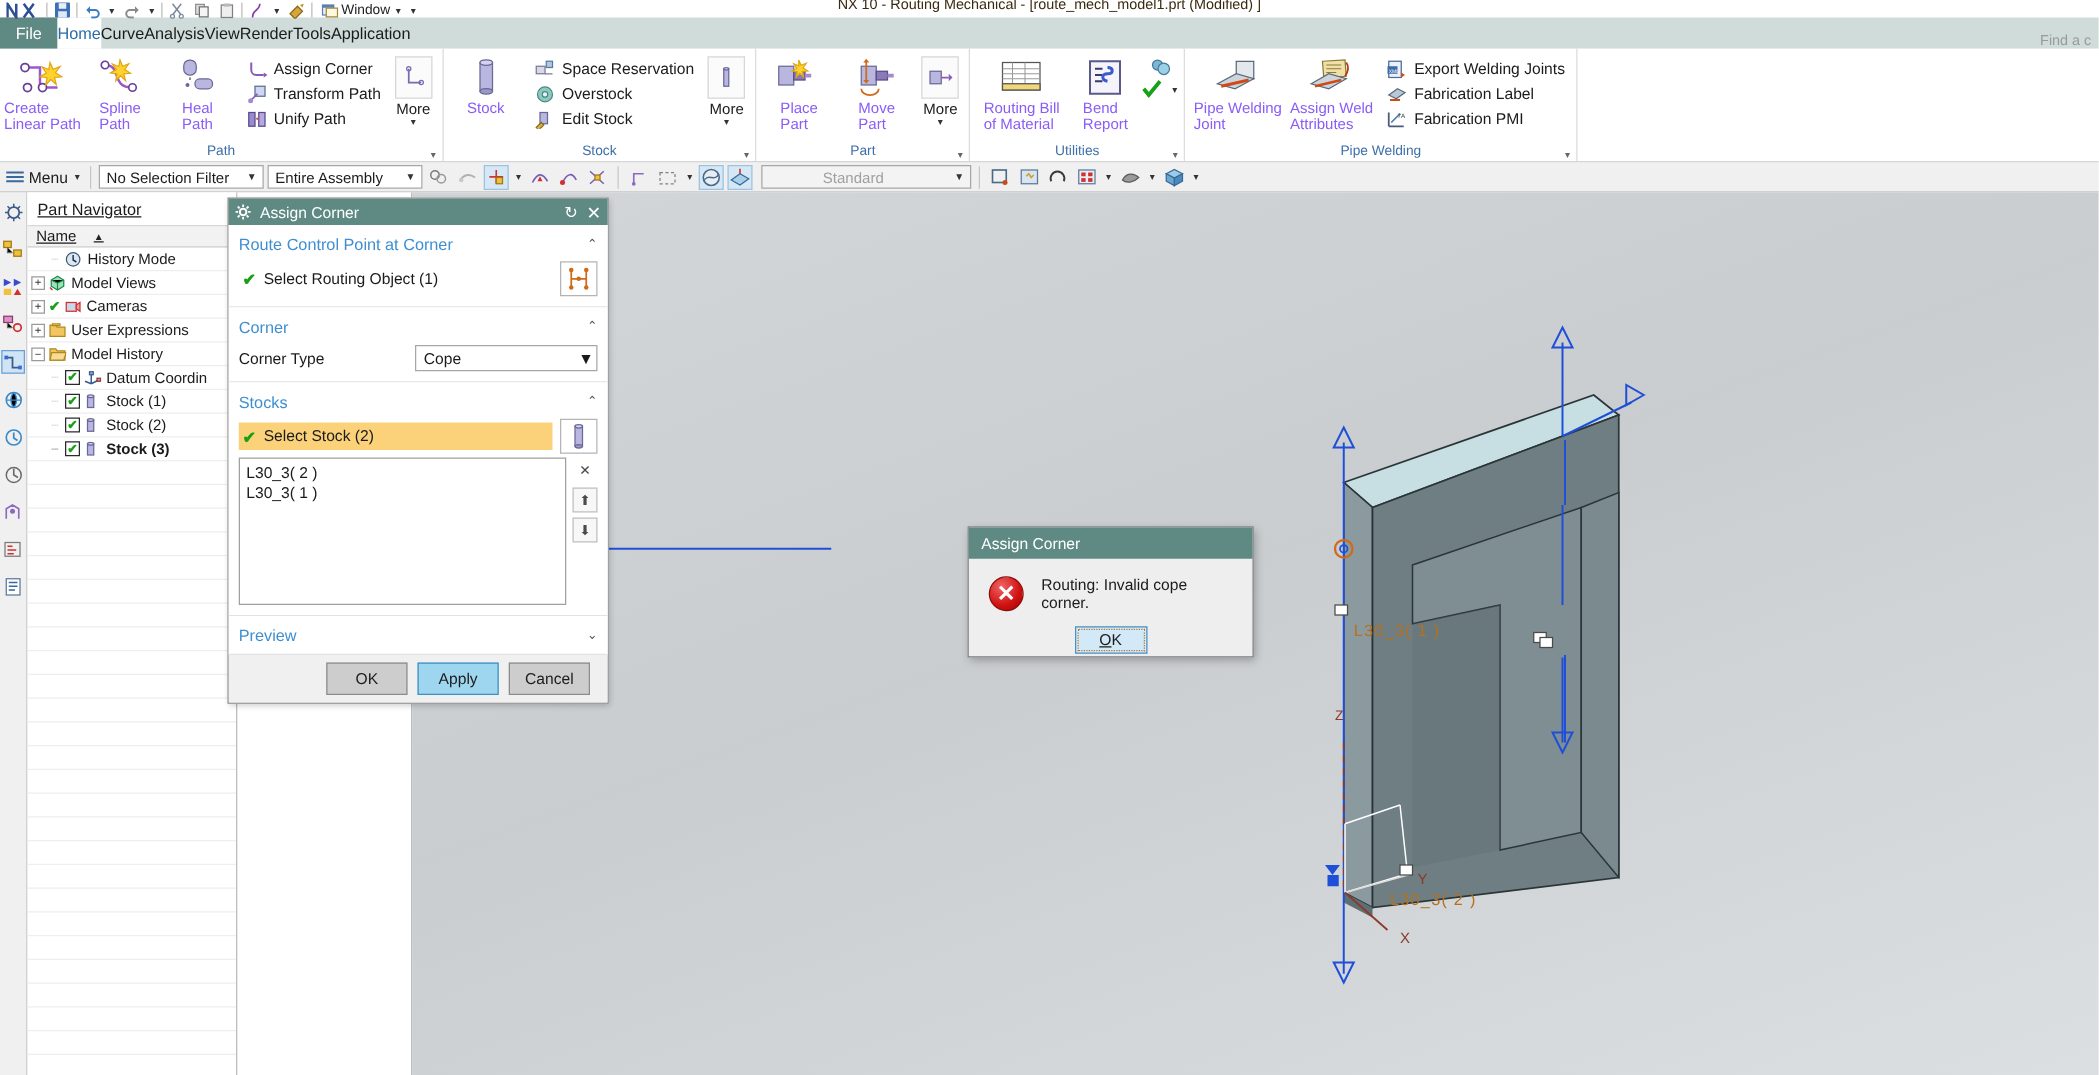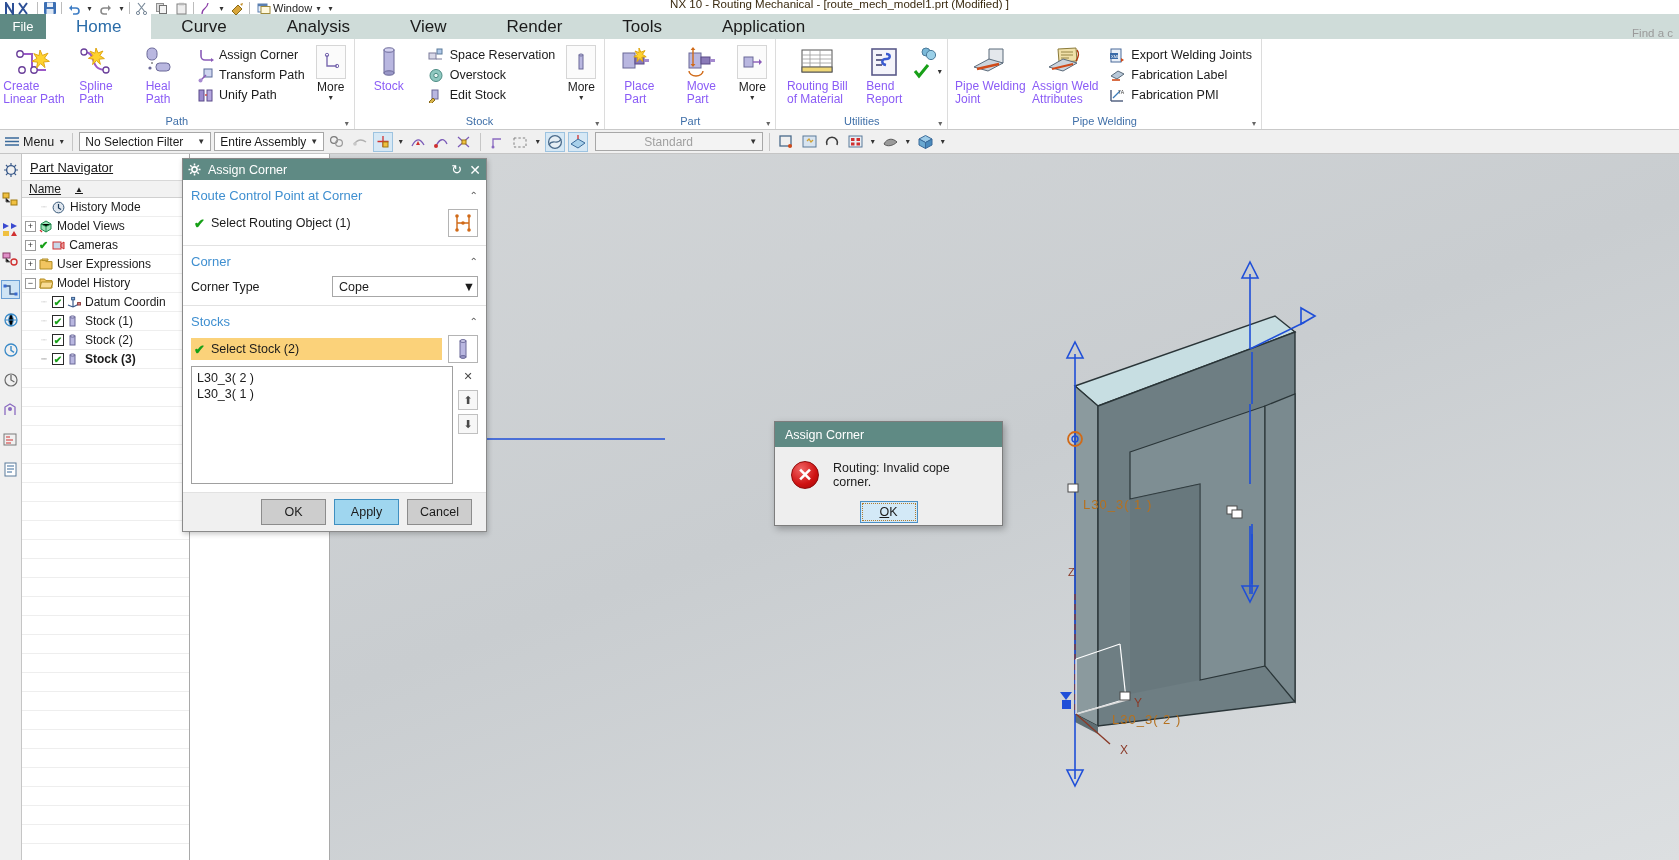--- a/index.html
+++ b/index.html
@@ -47,22 +47,22 @@
   .tabstrip {
     position: absolute; left: 0; top: 14px; width: 1679px; height: 25px;
     background: #cfdcd9; display: flex; align-items: flex-end;
   }
   .tab-file {
     width: 46px; height: 25px; background: #5f8a84; color: #fff;
     display: flex; align-items: center; justify-content: center;
     font-size: 13px;
   }
   .tab {
-    height: 25px; padding: 0 30px; display: flex; align-items: center;
-    font-size: 17px; color: #1b1b1b; text-align: center;
+    height: 25px; padding: 0 0; display: flex; align-items: center;
+    font-size: 13px; color: #1b1b1b; text-align: center;
   }
   .tab.active { background: #ffffff; color: #2a6ca8; }
   .tabstrip .findcmd {
     margin-left: auto; padding-right: 6px; font-size: 11.5px; color: #9a9a9a;
   }
 
   
   .ribbon {
     position: absolute; left: 0; top: 39px; width: 1679px; height: 91px;
     background: #ffffff; border-bottom: 1px solid #c9c9c9;
@@ -685,21 +685,21 @@
           <path d="M1 3h14M1 6.5h14M1 10h14" stroke="#3a6a9a" stroke-width="1.6"></path>
         </svg>
       <span>Menu</span>
       <span class="tcaret">▾</span>
     </div>
     <div class="vsep"></div>
     <div class="combo" style="width:132px">
       <span class="cval">No Selection Filter</span>
       <span class="carrow">▼</span>
     </div>
-    <div class="combo" style="width:110px">
+    <div class="combo" style="width:124px">
       <span class="cval">Entire Assembly</span>
       <span class="carrow">▼</span>
     </div>
     <div class="tbtn">
       <svg width="16" height="14" viewBox="0 0 16 14">
           <circle cx="5" cy="5" r="3.4" fill="none" stroke="#7a7a7a" stroke-width="1.2"></circle>
           <circle cx="10" cy="8" r="3.4" fill="none" stroke="#9a9a9a" stroke-width="1.2"></circle>
         </svg>
     </div>
     <div class="tbtn">
@@ -1188,20 +1188,26 @@
             <div>L30_3( 1 )</div>
           </div>
           <div class="listbtns">
             <span class="lb plain">✕</span>
             <span class="lb">⬆</span>
             <span class="lb">⬇</span>
           </div>
         </div>
       </div>
 
+      <div class="sect" style="padding-bottom:4px">
+        <div class="sect-head">
+          <span>Preview</span>
+          <span class="chev">⌄</span>
+        </div>
+      </div>
     </div>
 
     <div class="dlg-footer">
       <div class="dbtn">OK</div>
       <div class="dbtn primary">Apply</div>
       <div class="dbtn">Cancel</div>
     </div>
   </div>
 
   <div class="msgbox">

